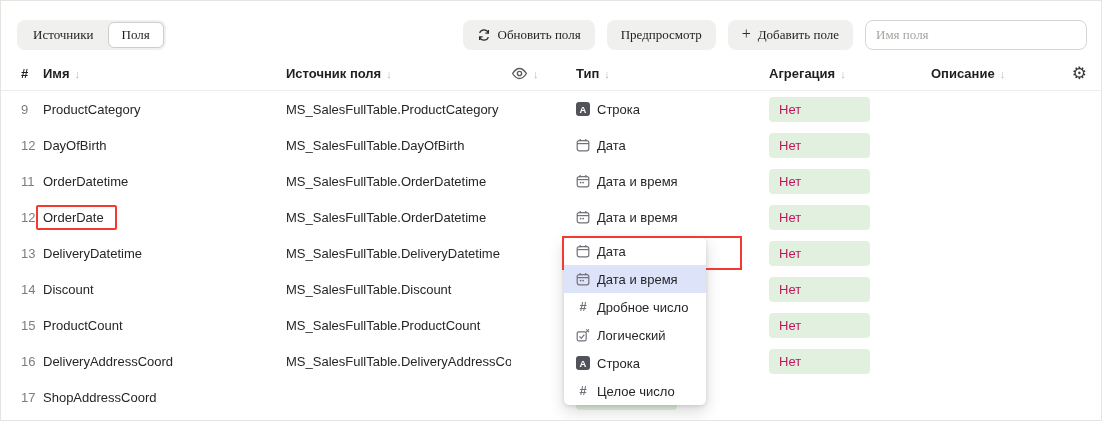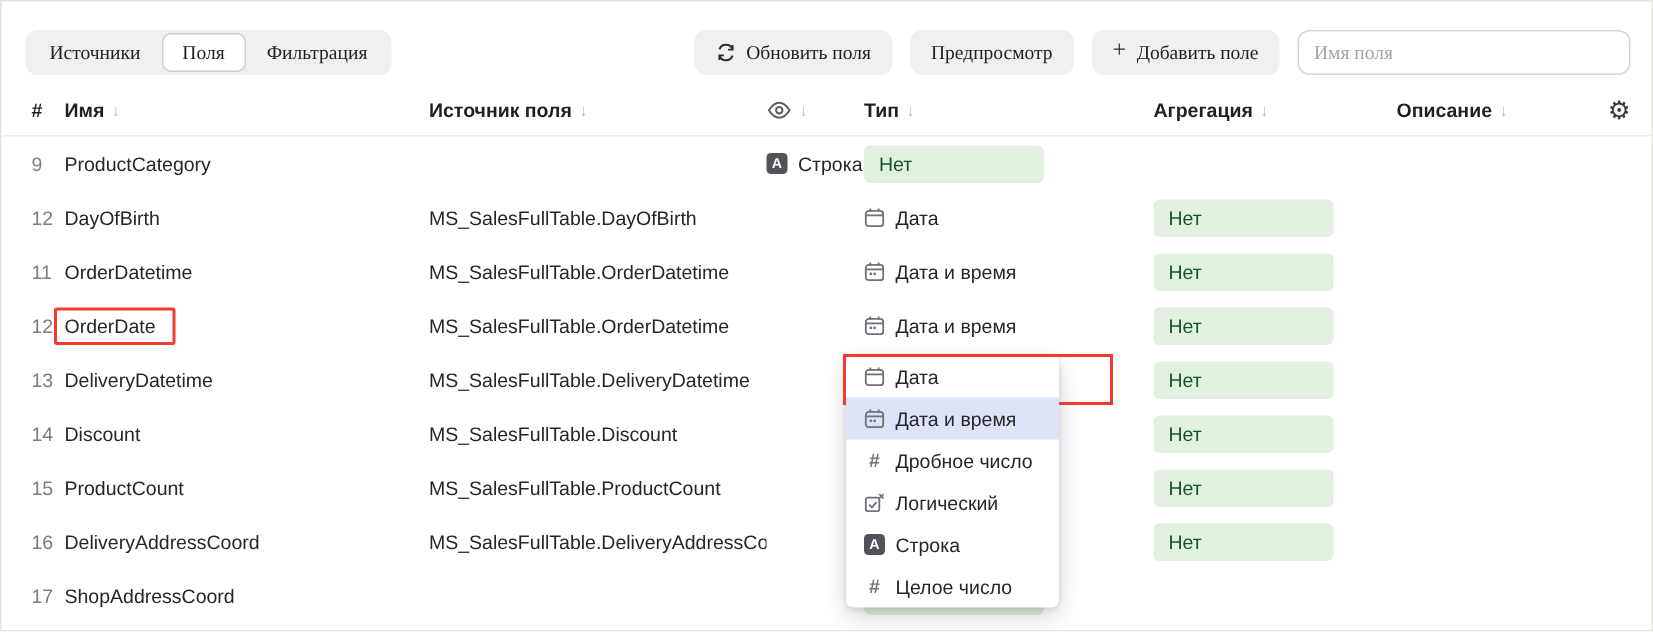--- a/index.html
+++ b/index.html
@@ -38,42 +38,41 @@
   .col-name { white-space:nowrap; overflow:visible; }
   .name-text { display:inline-block; }
   .name-text.annotated-name { border:2px solid var(--annotation-red,#f23b2e);
       padding:3px 11px 3px 5px; margin-left:-7px; border-radius:2px; }
   .col-src { white-space:nowrap; overflow:hidden; }
   .col-type { display:flex; align-items:center; gap:7px; white-space:nowrap; }
   .type-icon { display:inline-flex; width:14px; height:14px; align-items:center; justify-content:center; }
   .icon-a { display:inline-flex; width:14px; height:14px; border-radius:3px; background:#52525b;
             color:#fff; font-size:9.5px; font-weight:bold; align-items:center; justify-content:center; }
   .icon-hash { color:#71717a; font-size:13px; font-weight:bold; width:14px; text-align:center; line-height:14px; }
-  .badge { display:inline-flex; align-items:center; width:120px; height:25px; padding:0 10px;
-           background:var(--badge-green-bg,#e2f1df); border-radius:4px; color:#14532d; }
+  .badge { display:inline-flex; align-items:center; width:101px; height:25px; padding:0 10px;
+           background:var(--badge-green-bg,#e2f1df); border-radius:4px; color:#be185d; }
 
   
   .popup { position:absolute; left:563px; top:236px; width:142px; background:#fff; z-index:5;
            border-radius:5px; box-shadow:0 1px 4px rgba(0,0,0,.12), 0 6px 16px rgba(0,0,0,.16); }
   .opt { position:relative; display:flex; align-items:center; gap:7px; height:28px; padding:0 12px;
          font-size:13px; color:#26262a; cursor:pointer; white-space:nowrap; }
   .opt.sel { background:var(--selected-item-bg,#dde3f8); }
   .opt.annotated::after { content:""; position:absolute; left:-2px; top:-1px; width:176px; height:30px;
          border:2px solid var(--annotation-red,#f23b2e); pointer-events:none; }
 </style>
 </head>
 <body>
 
 <div class="app">
 
   <div class="toolbar">
     <div class="tabs">
       <div class="tab">Источники</div>
       <div class="tab active">Поля</div>
-      <div class="tab">Фильтрация</div>
     </div>
     <div class="toolbar-right">
       <button class="btn">
         <span style="display:inline-flex">
           <svg width="14" height="14" viewBox="0 0 16 16">
             <path d="M3 5.6 A5.3 5.3 0 0 1 13 5.6" fill="none" stroke="#2c2c2c" stroke-width="1.5"></path>
             <polyline points="13,2.2 13,5.8 9.6,5.8" fill="none" stroke="#2c2c2c" stroke-width="1.5"></polyline>
             <path d="M13 10.4 A5.3 5.3 0 0 1 3 10.4" fill="none" stroke="#2c2c2c" stroke-width="1.5"></path>
             <polyline points="3,13.8 3,10.2 6.4,10.2" fill="none" stroke="#2c2c2c" stroke-width="1.5"></polyline>
           </svg>
@@ -124,20 +123,21 @@
       <span>Описание</span>
         <span class="sort">↓</span>
     </div>
     <div class="th-gear">⚙</div>
   </div>
 
   <div class="tbody">
       <div class="trow grid">
     <div class="col-idx">9</div>
     <div class="col-name"><span class="name-text">ProductCategory</span></div>
+    <div class="col-src">MS_SalesFullTable.ProductCategory</div>
     <div class="col-eye"></div>
     <div class="col-type">
       <span class="type-icon">
             <span class="icon-a">A</span>
           </span>
       <span class="type-label">Строка</span>
     </div>
     <div class="col-agg">
       <span class="badge">Нет</span>
     </div>

